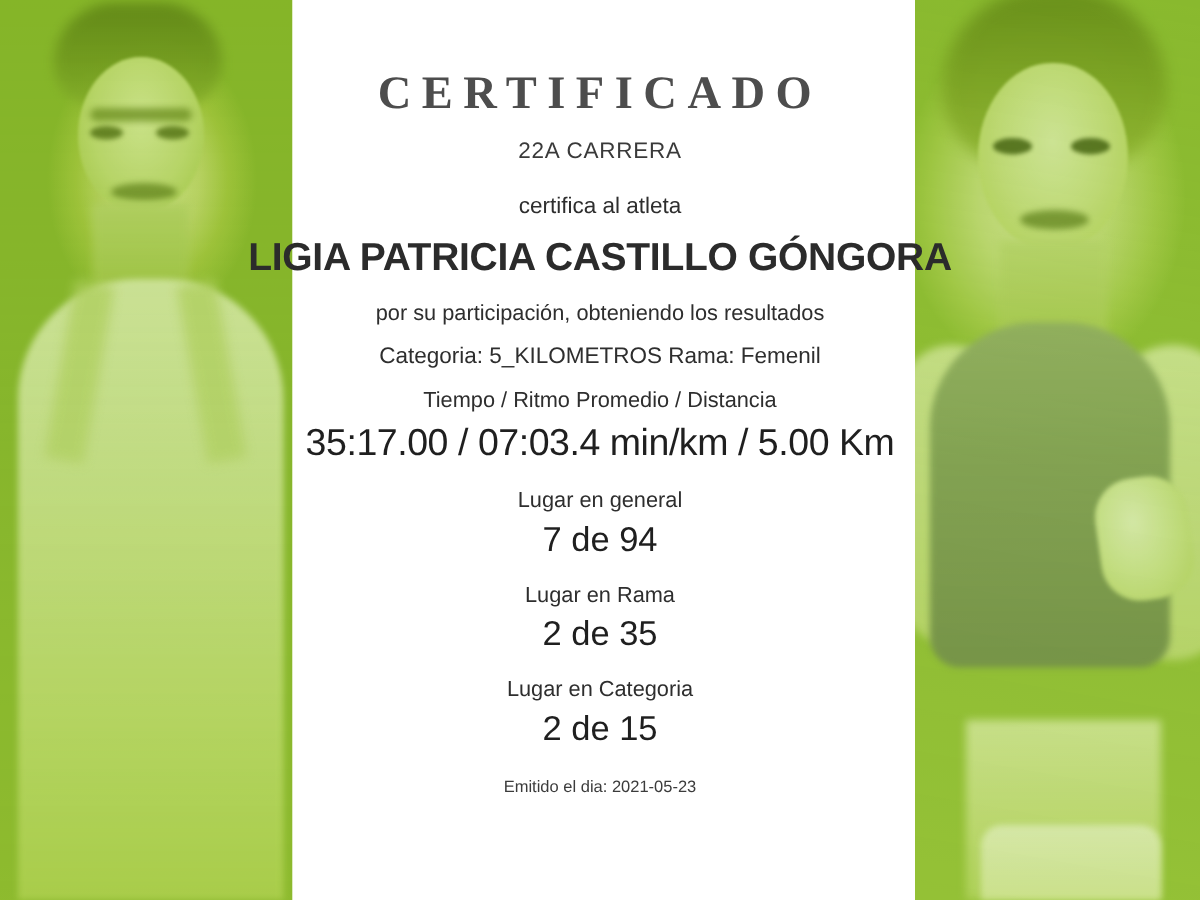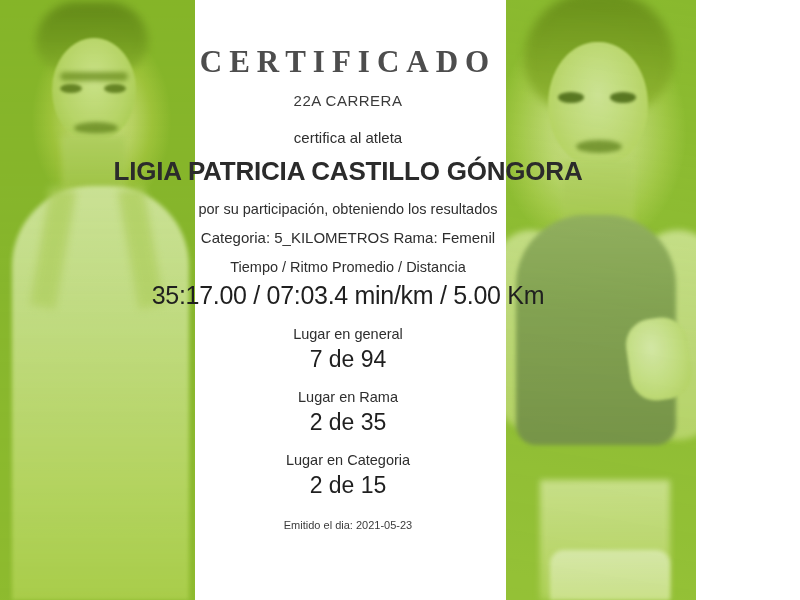--- a/index.html
+++ b/index.html
@@ -5,21 +5,21 @@
   html, body {
     margin: 0;
     padding: 0;
     background: #ffffff;
   }
   body {
     font-family: "Liberation Sans", sans-serif;
   }
   .certificate {
     position: relative;
-    width: 696px;
+    width: 800px;
     height: 600px;
     overflow: hidden;
     background: #ffffff;
   }
 
   
   .photo {
     position: absolute;
     top: 0;
     bottom: 0;

